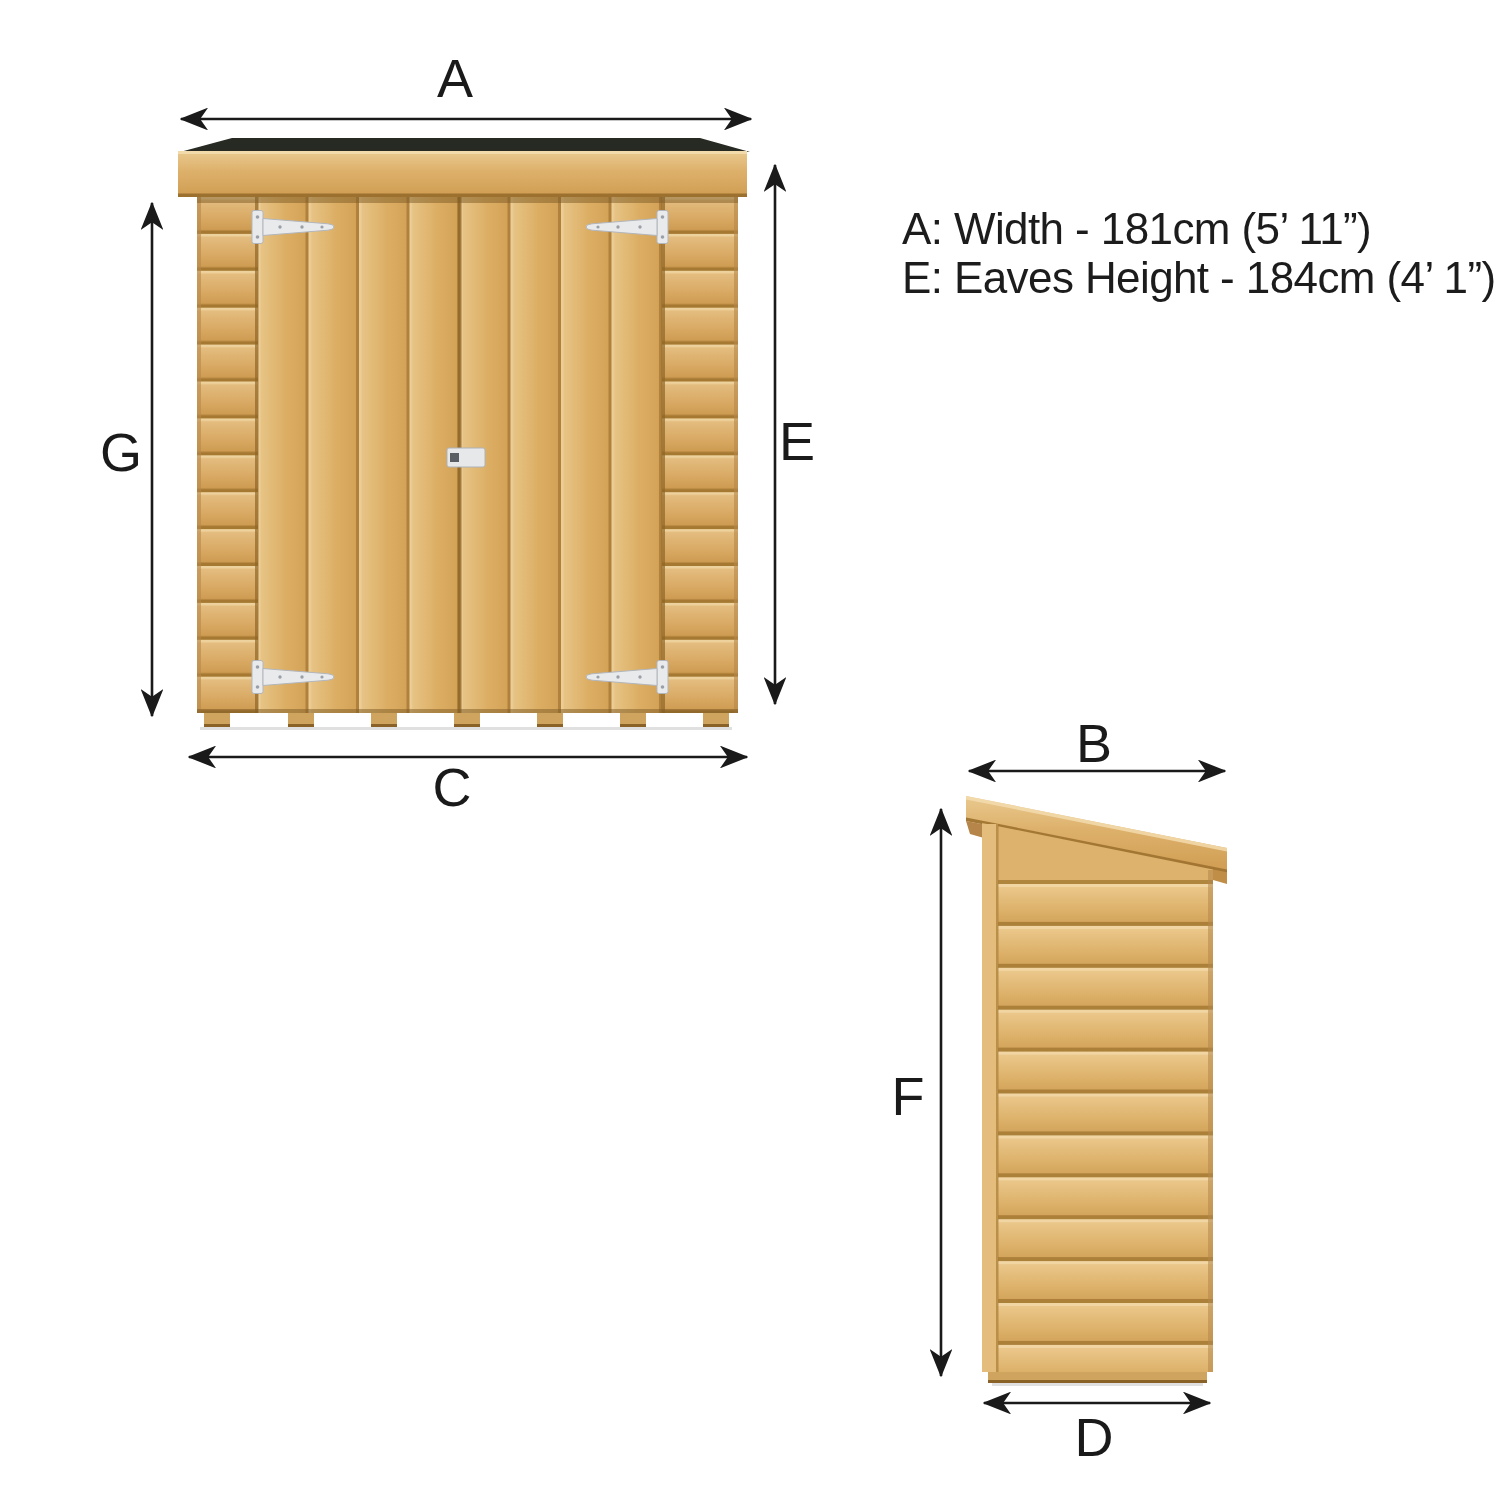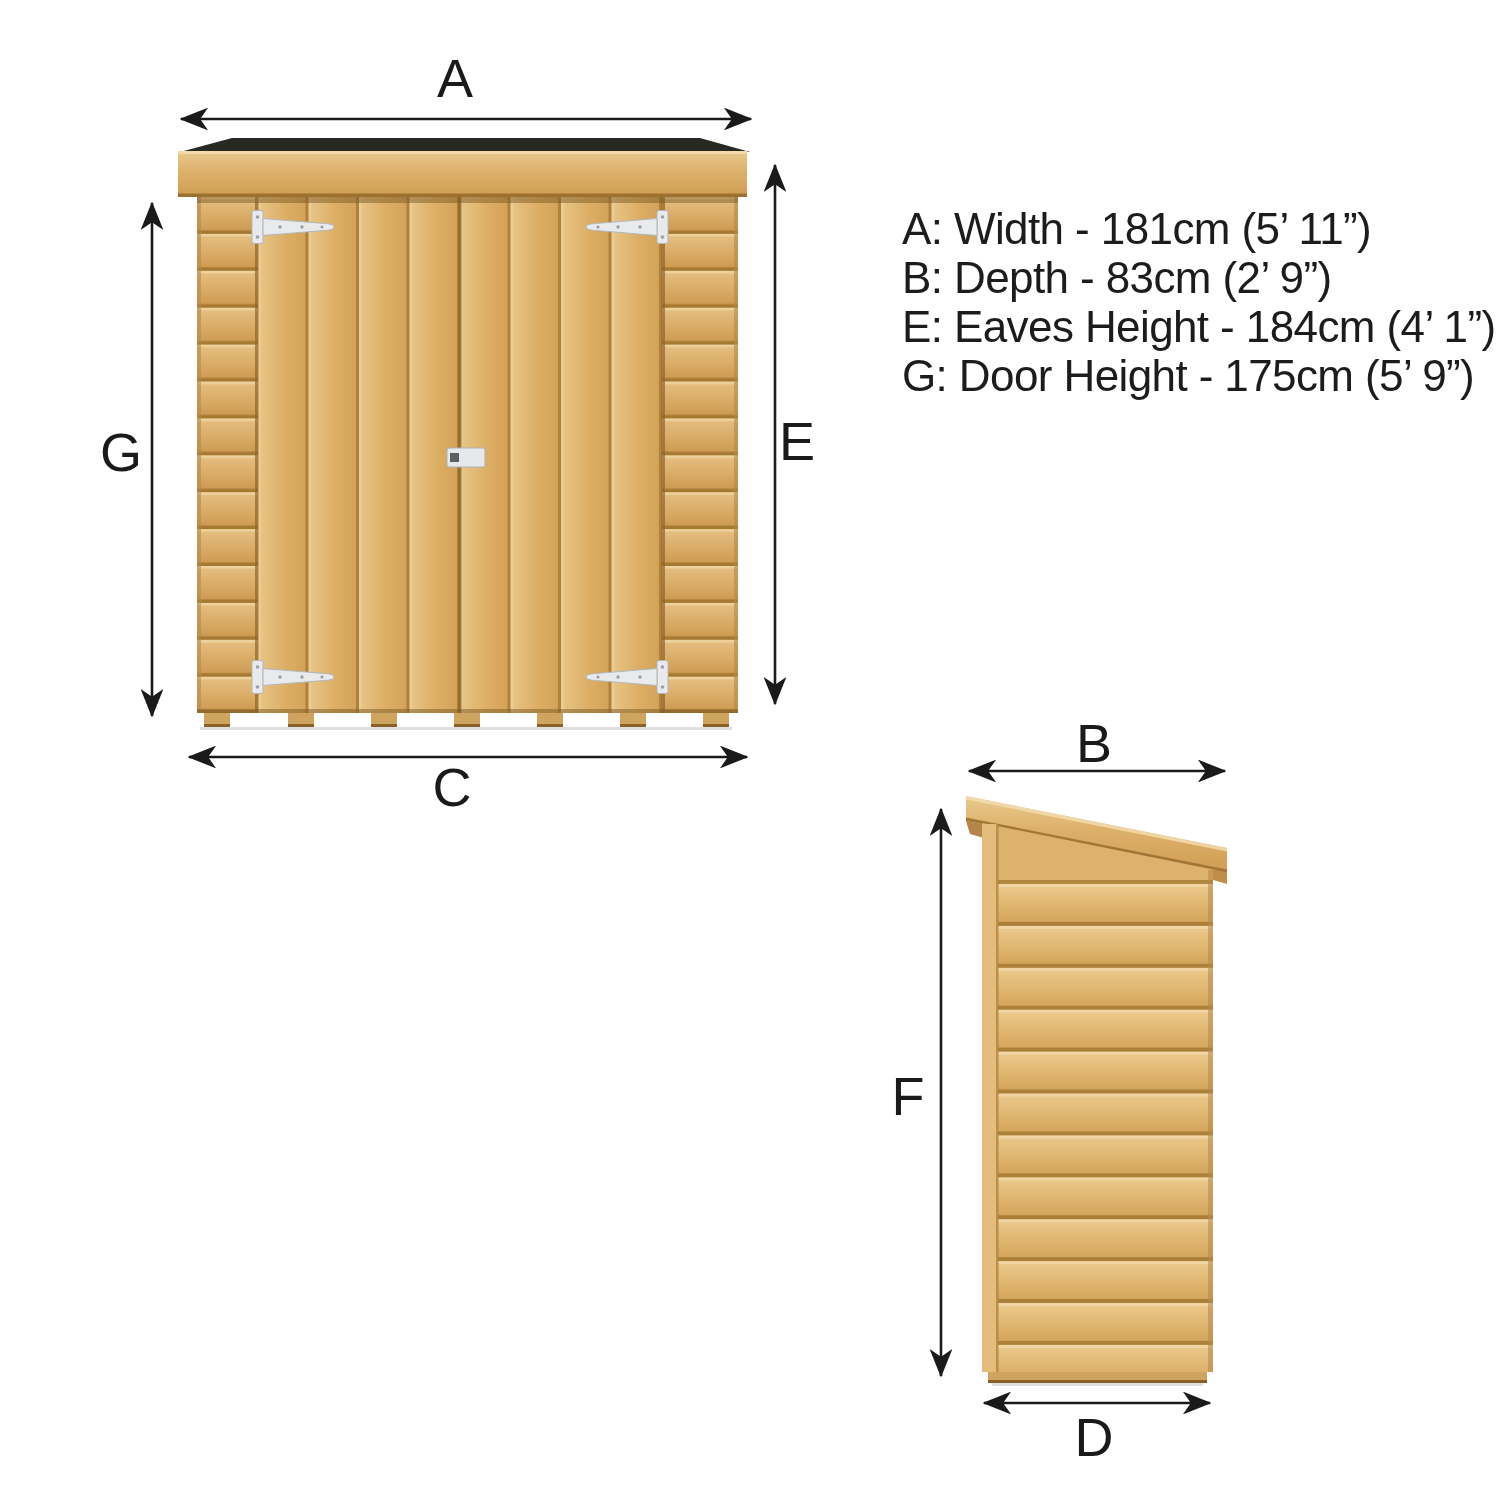--- a/index.html
+++ b/index.html
@@ -155,18 +155,16 @@
     <text class="big-letter" text-anchor="middle" x="797" y="460">E</text>
     <text class="big-letter" text-anchor="middle" x="452" y="806">C</text>
     <text class="big-letter" text-anchor="middle" x="1094" y="762">B</text>
     <text class="big-letter" text-anchor="middle" x="908" y="1115">F</text>
     <text class="big-letter" text-anchor="middle" x="1094" y="1456">D</text>
   </g>
 </svg>
 
 <div class="dim-list">
   <div>A: Width - 181cm (5’ 11”)</div>
-  <div>B: Depth - 83cm (2’ 9”)</div>
   <div>E: Eaves Height - 184cm (4’ 1”)</div>
-  <div>G: Door Height - 175cm (5’ 9”)</div>
 </div>
 
 </div>
 
 </body></html>

